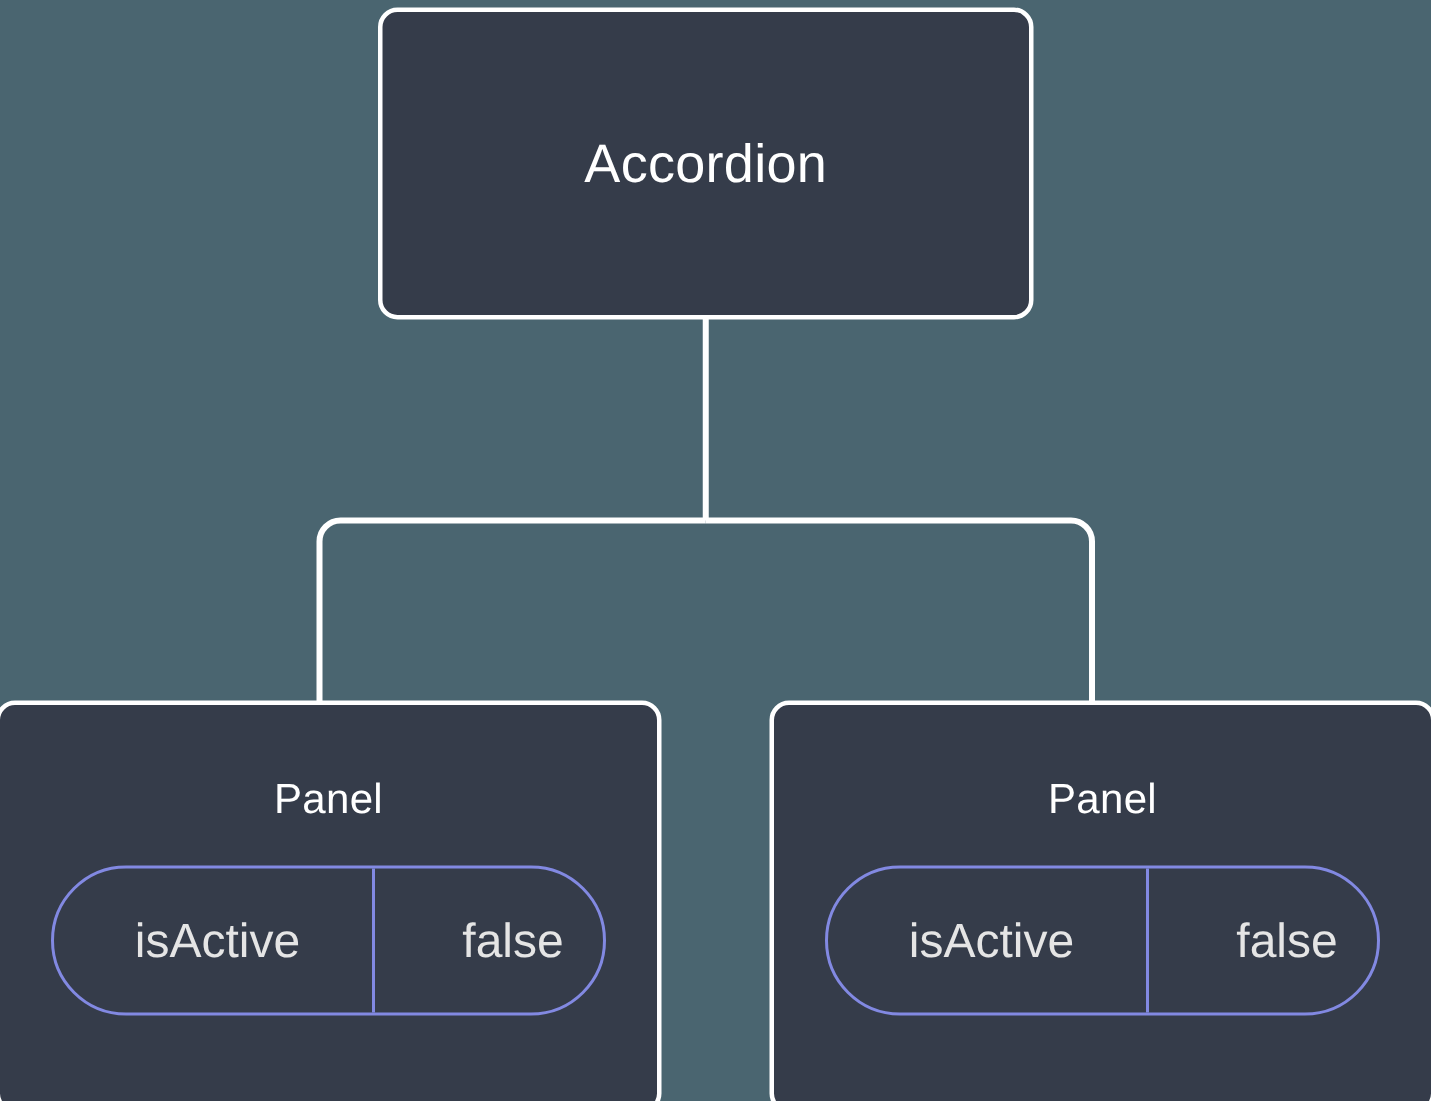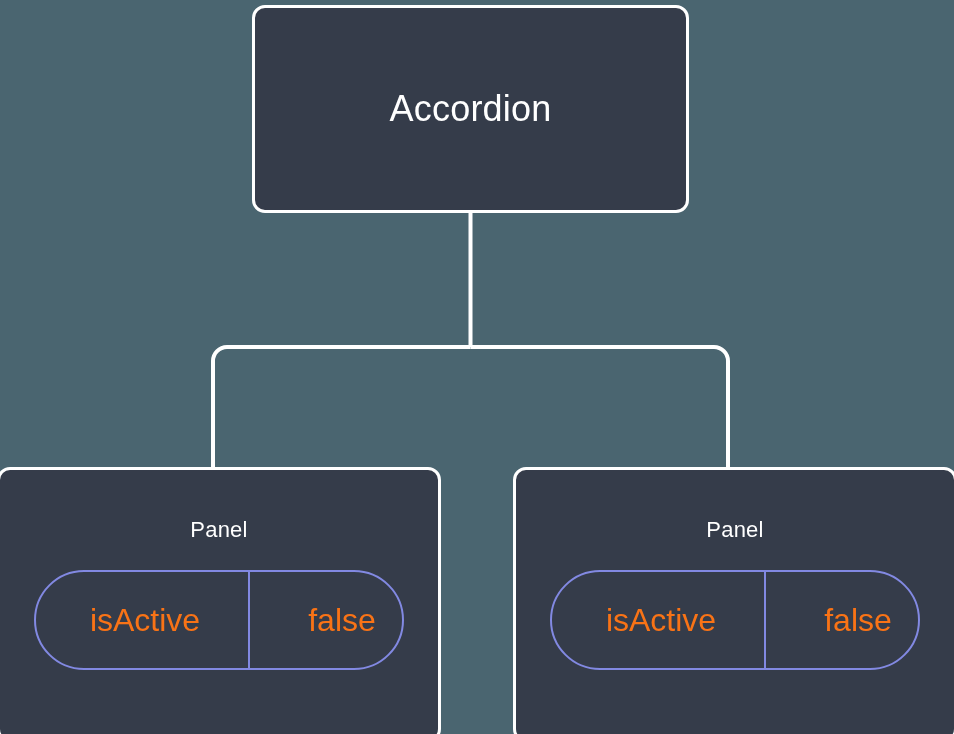--- a/index.html
+++ b/index.html
@@ -54,21 +54,21 @@
     width: 444px;
     height: 275px;
     justify-content: flex-start;
     padding-top: 48px;
   }
   .node-panel-left  { left: -3px; }
   .node-panel-right { left: 513px; }
 
   .node-title {
     color: #ffffff;
-    font-size: 22px;
+    font-size: 28px;
     font-weight: 400;
     line-height: 1.1;
     letter-spacing: 0.2px;
     text-align: center;
     user-select: none;
   }
   .node-title-root { font-size: 36px; }
 
   
   .prop-pill {
@@ -80,21 +80,21 @@
     border: 2px solid #8289e2;
     border-radius: 50px;
     display: flex;
     align-items: stretch;
     background: transparent;
   }
   .prop-cell {
     display: flex;
     align-items: center;
     justify-content: center;
-    color: #f97316;
+    color: #e5e5e5;
     font-size: 32px;
     line-height: 1;
     box-sizing: border-box;
     user-select: none;
   }
   .prop-key {
     flex: 0 0 214px;
     border-right: 2px solid #8289e2;
     padding-left: 6px;
   }

